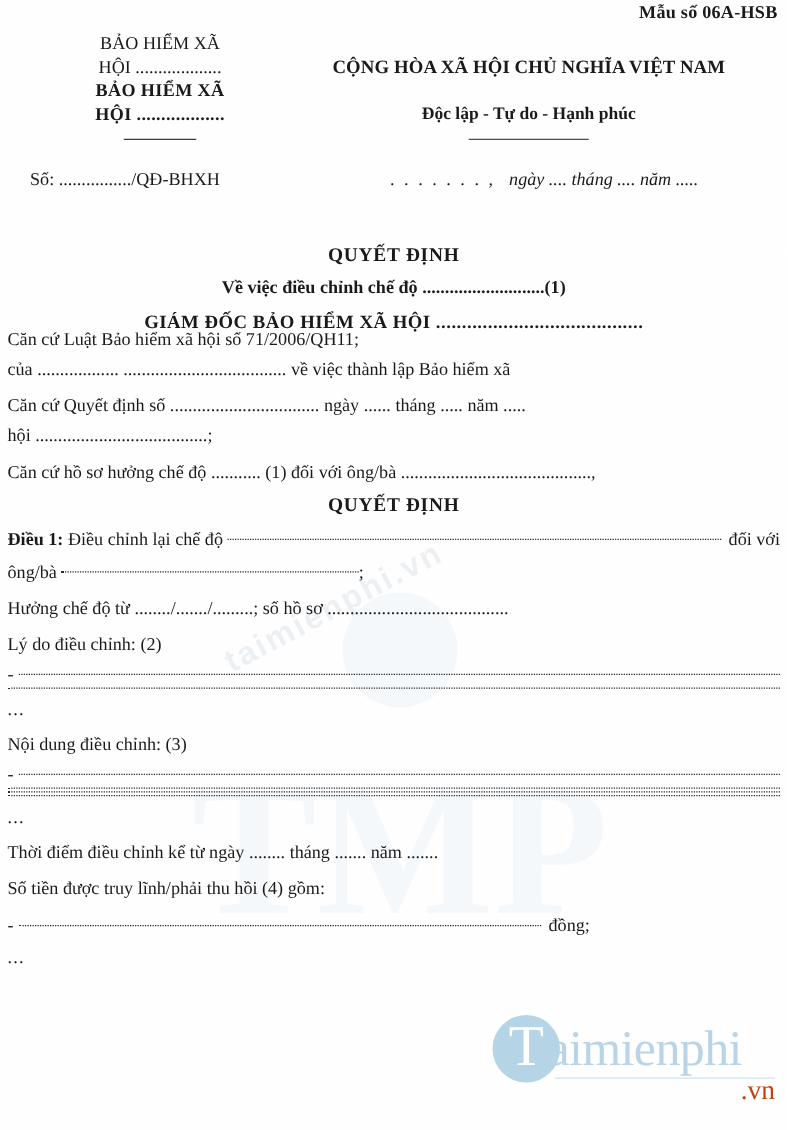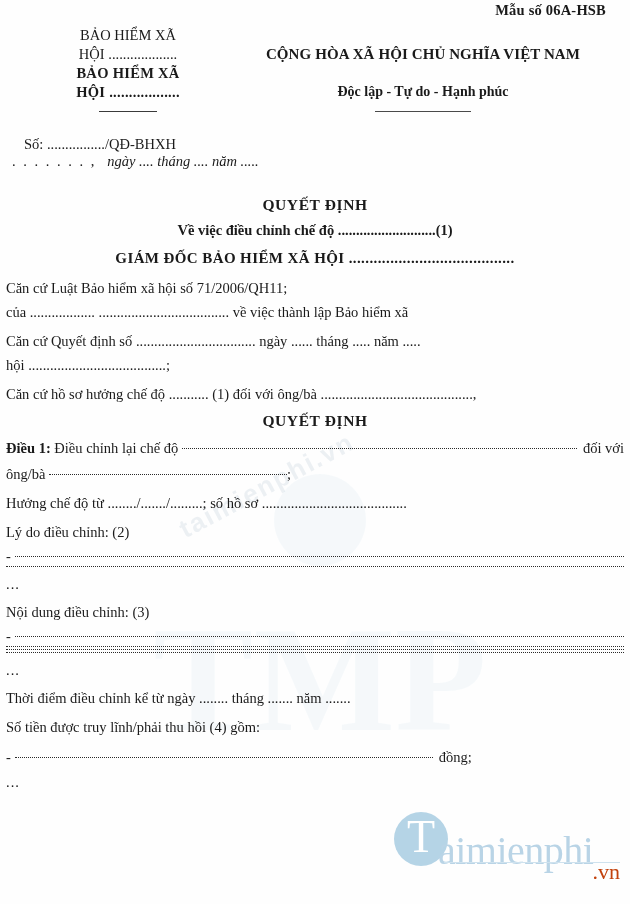--- a/index.html
+++ b/index.html
@@ -47,21 +47,21 @@
     z-index: 0;
     white-space: nowrap;
   }
 
   .content { position: relative; z-index: 2; }
 
   
   .form-code {
     position: absolute;
     top: 2px;
-    right: 24px;
+    right: 8px;
     font-size: 14.5px;
     font-weight: 700;
     letter-spacing: 0.2px;
   }
 
   
   .header {
     position: absolute;
     top: 26px;
     left: 0;
@@ -114,21 +114,20 @@
     margin: 9px auto 0 auto;
   }
 
   
   .numdate {
     position: absolute;
     top: 136px;
     left: 0;
     width: 630px;
     display: flex;
-    flex-direction: column;
   }
   .numdate .so {
     width: 300px;
     padding-left: 24px;
     font-size: 14.5px;
     box-sizing: border-box;
     white-space: nowrap;
   }
   .numdate .dt {
     flex: 1;
@@ -166,21 +165,21 @@
     width: 630px;
     text-align: center;
     font-size: 15px;
     font-weight: 700;
     letter-spacing: 0.4px;
   }
 
   
   .body {
     position: absolute;
-    top: 276px;
+    top: 260px;
     left: 6px;
     width: 618px;
   }
   .p {
     font-size: 14.5px;
     line-height: 24px;
     margin: 0 0 0 0;
     white-space: nowrap;
   }
   .p.gap { margin-top: 5px; }
@@ -245,21 +244,21 @@
     top: 8px;
     font-family: "Liberation Serif", serif;
     font-size: 46px;
     line-height: 46px;
     color: #ffffff;
     font-weight: 400;
   }
   .logo-text {
     position: absolute;
     left: 44px;
-    top: 24px;
+    top: 12px;
     font-family: "Liberation Serif", serif;
     font-size: 40px;
     line-height: 42px;
     color: #b9d4e6;
     letter-spacing: -0.5px;
   }
   .logo-underline {
     position: absolute;
     left: 50px;
     top: 56px;

